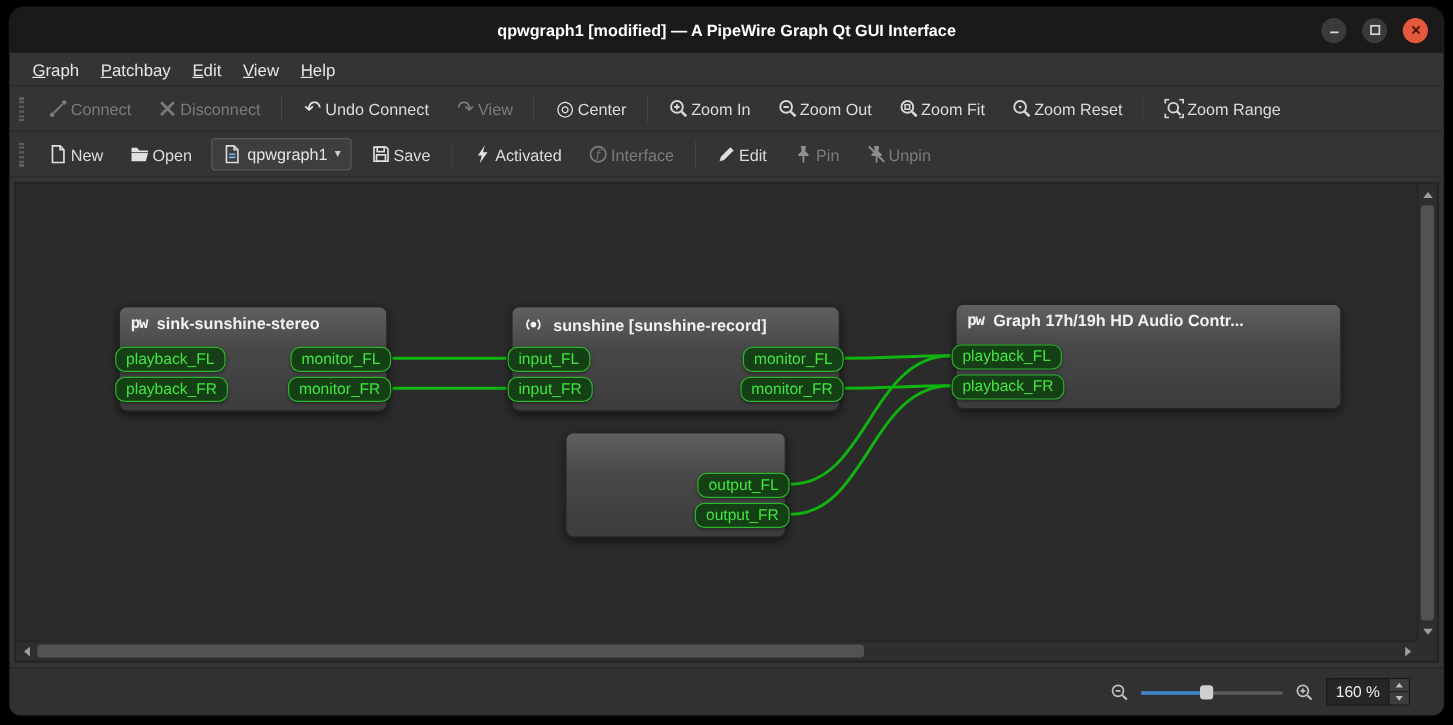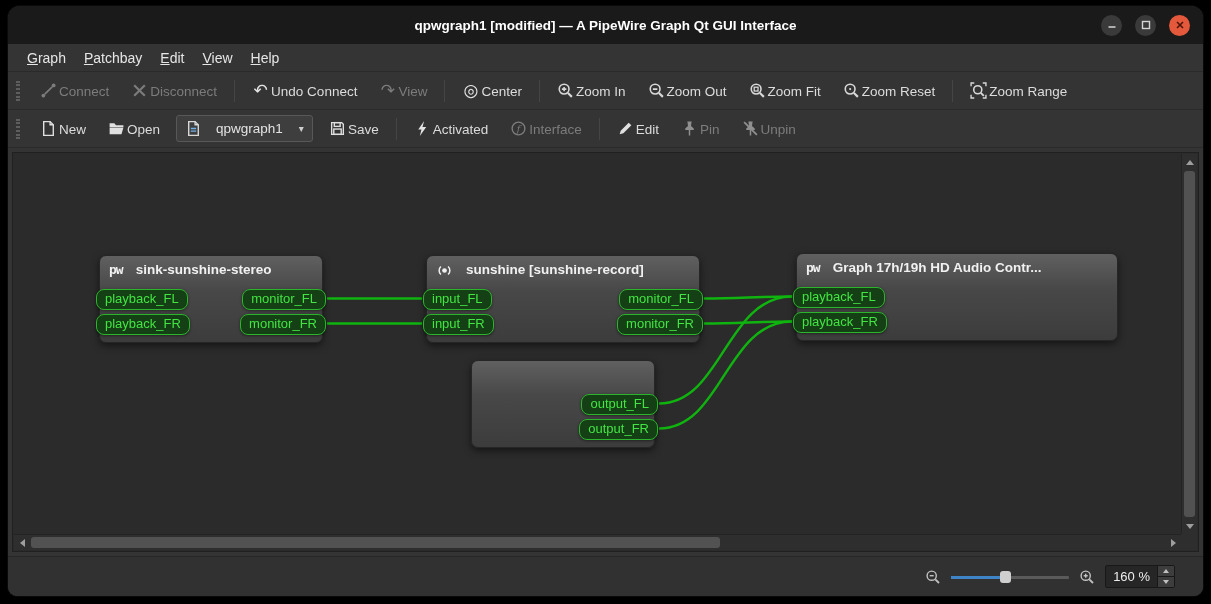--- a/index.html
+++ b/index.html
@@ -25,35 +25,35 @@
   
   .toolbar{height:38px;background:#343434;display:flex;align-items:center;padding:0 4px;border-bottom:1px solid #2a2a2a;gap:2px}
   .tb-handle{width:4px;height:20px;border-left:2px dotted #5e5e5e;border-right:2px dotted #5e5e5e;margin:0 8px 0 4px}
   .tb-sep{width:1px;height:22px;background:#272727;border-right:1px solid #454545;margin:0 5px}
   .tb-btn{display:flex;align-items:flex-end;gap:2px;padding:5px 10px;color:#dcdcdc;font-size:13.5px;border-radius:3px;white-space:nowrap}
   .tb-btn.disabled{color:#7c7c7c}
   .icon{width:17px;height:17px;flex:none;display:block}
   .glyph{font-size:17px;line-height:17px;width:17px;text-align:center;flex:none}
   .glyph.light{color:#e3e3e3}
   .glyph.dim{color:#7c7c7c}
-  .dropdown{display:flex;align-items:center;gap:14px;padding:4px 8px;margin:0 4px;background:#3e3e3e;
+  .dropdown{display:flex;align-items:center;gap:4px;padding:4px 8px;margin:0 4px;background:#3e3e3e;
     border:1px solid #585858;border-radius:3px;color:#e3e3e3;font-size:13.5px}
   .dd-arrow{font-size:10px;color:#cfcfcf;margin-left:2px}
 
   
   .main{position:absolute;left:0;top:142px;right:0;bottom:40px;background:#343434;padding:4px}
   .view{position:absolute;inset:4px;border:1px solid #202020;background:#2b2b2b}
   .canvas{position:absolute;left:1px;top:1px;right:17px;bottom:17px;overflow:hidden;background:#2b2b2b}
   .edges{position:absolute;left:0;top:0}
   .edges path{stroke:#0fb40f;stroke-width:2.4;fill:none}
 
   .node{position:absolute;height:88px;border-radius:7px;border:1px solid #262626;
     background:linear-gradient(180deg,#606060 0%,#484848 40%,#3c3c3c 100%);
     box-shadow:0 3px 7px rgba(0,0,0,.5)}
-  .node-header{display:flex;align-items:flex-start;gap:13px;padding:6px 10px 4px 9px;color:#f1f1f1;
+  .node-header{display:flex;align-items:flex-end;gap:8px;padding:6px 10px 4px 9px;color:#f1f1f1;
     font-weight:700;font-size:13.5px;white-space:nowrap;overflow:hidden}
   .pw{font-family:"DejaVu Sans Mono","Liberation Mono",monospace;font-size:13px;font-weight:700;
     color:#f0f0f0;letter-spacing:-1px;flex:none}
   .port{position:absolute;height:21px;line-height:17px;padding:0 8px;font-size:13px;color:#42e542;
     background:#153f15;border:1.5px solid #2cb42c;border-radius:8px;white-space:nowrap;
     box-shadow:0 1px 3px rgba(0,0,0,.45)}
   .port.in{left:-4px}
   .port.out{right:-4px}
   .row1{top:33px}
   .row2{top:58px}

